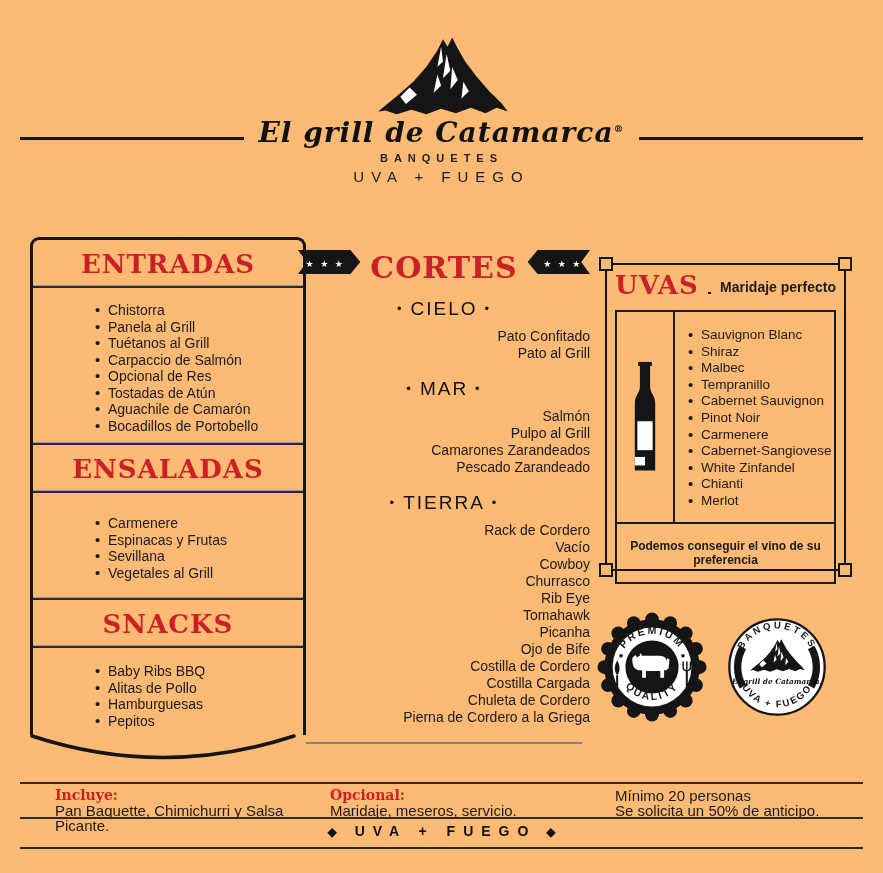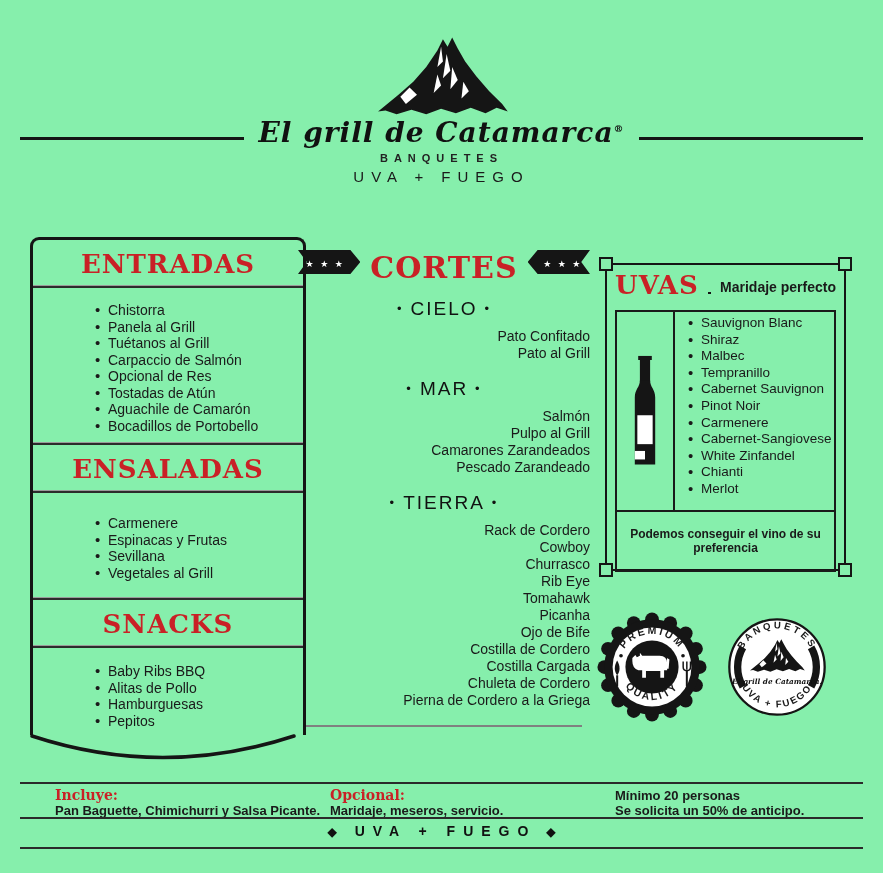--- a/index.html
+++ b/index.html
@@ -1,19 +1,19 @@
 <!DOCTYPE html>
 <html><head>
 <meta charset="utf-8">
 <style>
   * { margin:0; padding:0; box-sizing:border-box; }
   html,body { background:#fff; }
   .page {
     position:relative; width:883px; height:873px; margin:0 auto;
-    background:#86efac; overflow:hidden;
+    background:#fdba74; overflow:hidden;
     font-family:"Liberation Sans", sans-serif; color:#1a1a1a;
   }
   
   .mountain-logo { position:absolute; top:30px; left:50%; transform:translateX(-50%); }
   .logo-row { position:absolute; top:116px; left:0; right:0; display:flex; align-items:flex-end; padding:0 20px; }
   .logo-rule { flex:1; height:3px; background:#151515; margin-bottom:9px; }
   .logo-title { padding:0 14px; font-family:"DejaVu Serif", serif; font-style:italic; font-weight:bold;
     font-size:28px; letter-spacing:1px; white-space:nowrap; color:#111; }
   .logo-title sup { font-size:10px; }
   .logo-subtitle { position:absolute; top:152px; left:0; right:0; text-align:center;
@@ -50,40 +50,40 @@
   
   .uvas-box { position:absolute; left:594px; top:252px; width:263px; height:330px; }
   .uvas-frame { position:absolute; inset:0; }
   .uvas-content { position:absolute; inset:20px 21px 14px 21px; }
   .uvas-title-row { display:flex; align-items:flex-end; }
   .uvas-title { font-size:26px; letter-spacing:1px; line-height:26px; }
   .blank-line { width:52px; border-bottom:2px solid #151515; margin:0 9px 4px 9px; }
   .pairing-label { font-size:14px; font-weight:700; margin-bottom:3px; white-space:nowrap; }
   .wine-panel { margin-top:12px; border:2px solid #1a1a1a; display:grid; grid-template-columns:58px 1fr; }
   .bottle-cell { border-right:2px solid #1a1a1a; display:flex; align-items:center; justify-content:center; padding:12px 0; }
-  .wine-list { list-style:none; padding:3px 2px 12px 13px; font-size:13.5px; line-height:16.6px; }
+  .wine-list { list-style:none; padding:15px 2px 12px 13px; font-size:13.5px; line-height:16.6px; }
   .wine-list li { position:relative; padding-left:13px; }
   .wine-list li::before { content:"•"; position:absolute; left:0; top:0; font-size:15px; }
   .wine-note { grid-column:1 / 3; border-top:2px solid #1a1a1a; padding:15px 6px; text-align:center;
     font-size:12px; font-weight:700; }
   
   .badge { position:absolute; width:110px; height:110px; top:612px; }
   .badge.premium { left:597px; } .badge.banquetes { left:722px; }
   .badge-arc-text { font-family:"Liberation Sans", sans-serif; font-weight:bold; fill:#1a1a1a; }
   .badge-script { font-family:"DejaVu Serif", serif; font-style:italic; font-weight:bold; fill:#111; }
   
   .hr { position:absolute; left:20px; right:20px; border-top:2px solid #2a2a2a; }
   .hr1 { top:782px; } .hr2 { top:817px; } .hr3 { top:847px; }
   .footer-row { position:absolute; top:788px; left:0; right:0; display:flex; }
   .f-col { line-height:15px; }
   .f-col1 { margin-left:55px; width:275px; }
   .f-col2 { width:285px; }
   .f-col3 { flex:1; }
   .f-label { font-family:"DejaVu Serif", serif; font-weight:800; color:#c92126; font-size:14px; line-height:15px; }
-  .f-text { font-size:13px; color:#1a1a1a;font-weight:bold; }
+  .f-text { font-size:15px; color:#1a1a1a; }
   .footer-tagline { position:absolute; top:823px; left:0; right:0; text-align:center;
     font-size:14px; font-weight:600; letter-spacing:8px; color:#111; }
   .diamond::before { content:"◆"; font-size:12px; letter-spacing:0; }
   .diamond.l { margin-right:18px; } .diamond.r { margin-left:10px; }
 </style>
 </head>
 <body>
 
 <svg width="0" height="0" style="position:absolute" aria-hidden="true">
   <defs>
@@ -180,20 +180,21 @@
     <ul class="plain-list">
         <li>Salmón</li>
         <li>Pulpo al Grill</li>
         <li>Camarones Zarandeados</li>
         <li>Pescado Zarandeado</li>
       </ul>
 
     <div class="sub-title"><span class="dot l"></span><span>TIERRA</span><span class="dot r"></span></div>
     <ul class="plain-list">
         <li>Rack de Cordero</li>
+        <li>Vacío</li>
         <li>Cowboy</li>
         <li>Churrasco</li>
         <li>Rib Eye</li>
         <li>Tomahawk</li>
         <li>Picanha</li>
         <li>Ojo de Bife</li>
         <li>Costilla de Cordero</li>
         <li>Costilla Cargada</li>
         <li>Chuleta de Cordero</li>
         <li>Pierna de Cordero a la Griega</li>

